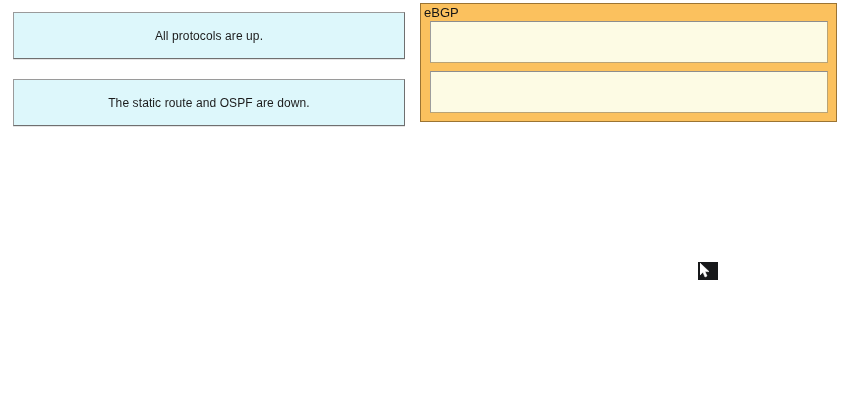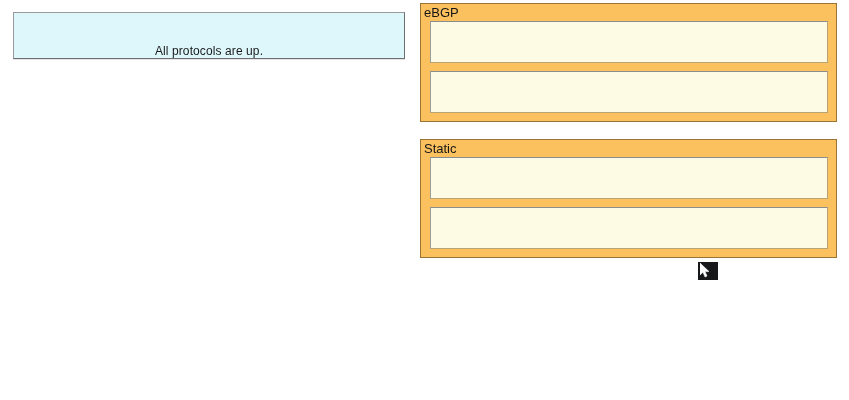--- a/index.html
+++ b/index.html
@@ -29,21 +29,21 @@
     width: 392px;
     height: 47px;
     margin-bottom: 20px;
     background: #ddf7fb;
     border: 1px solid #808080;
     border-top-color: #9a9a9a;
     border-left-color: #9a9a9a;
     border-right-color: #6f6f6f;
     border-bottom-color: #6f6f6f;
     display: flex;
-    align-items: flex-end;
+    align-items: center;
     justify-content: center;
     box-shadow: 0 1px 0 rgba(0,0,0,0.10);
   }
   .option-label {
     font-size: 12px;
     line-height: 14px;
     color: #1b1b1b;
     text-align: center;
     letter-spacing: 0.1px;
     white-space: nowrap;
@@ -111,37 +111,35 @@
 
 <div id="options-column">
 
   <div class="option-box">
     <span class="option-label">All protocols are up.</span>
   </div>
 
 
 
 
+  <div class="option-box">
+    <span class="option-label">The static route and OSPF are down.</span>
+  </div>
 
 </div>
 
 <div id="targets-column">
 
   <div class="target-panel">
     <span class="panel-title">eBGP</span>
     <div class="drop-slot"></div>
     <div class="drop-slot"></div>
   </div>
 
 
-  <div class="target-panel">
-    <span class="panel-title">Static</span>
-    <div class="drop-slot"></div>
-    <div class="drop-slot"></div>
-  </div>
 
 </div>
 
 <div id="mouse-cursor">
   <svg width="11" height="15" viewBox="0 0 11 15" xmlns="http://www.w3.org/2000/svg">
     <polygon points="0,0 0,12 3,9.2 5,14 7,13 5,8.6 9,8.6" fill="#ffffff" stroke="#ffffff" stroke-width="0.6"></polygon>
   </svg>
 </div>
 
 </body></html>

